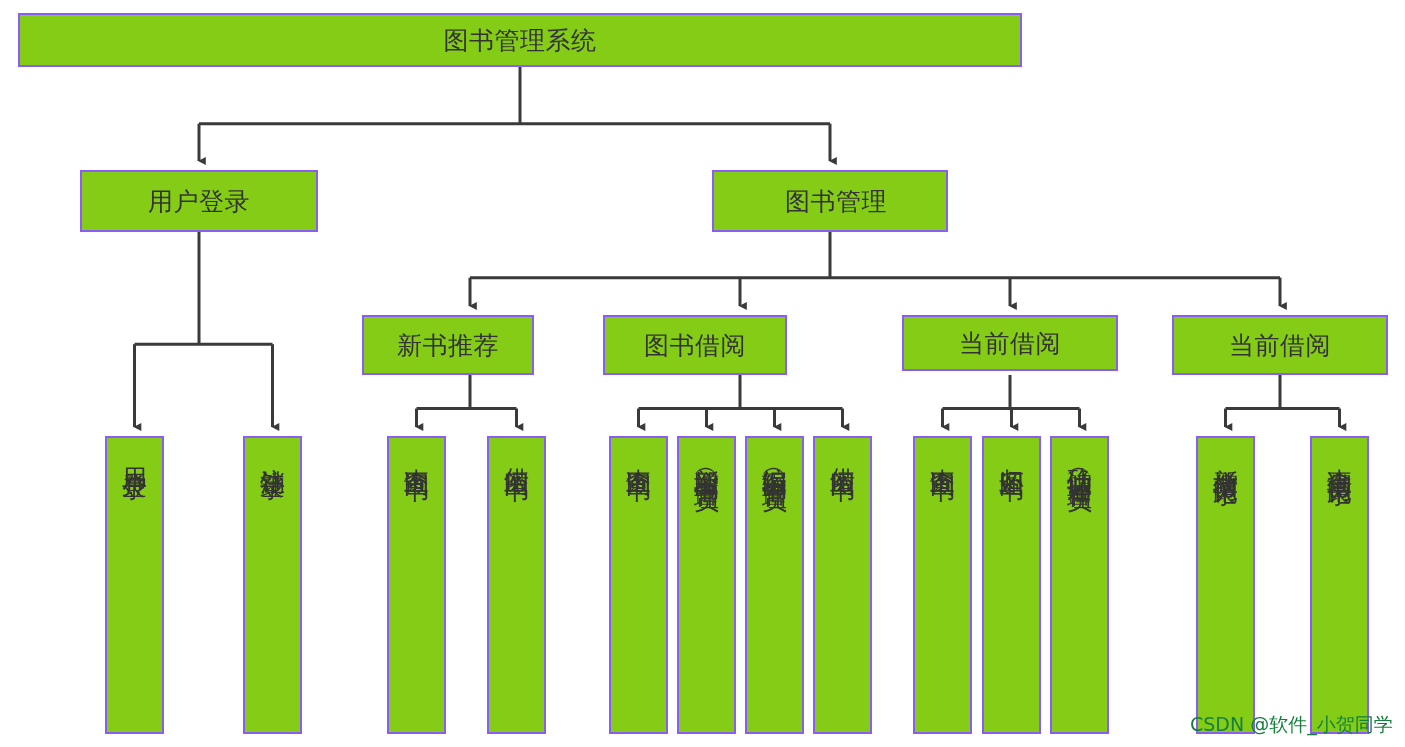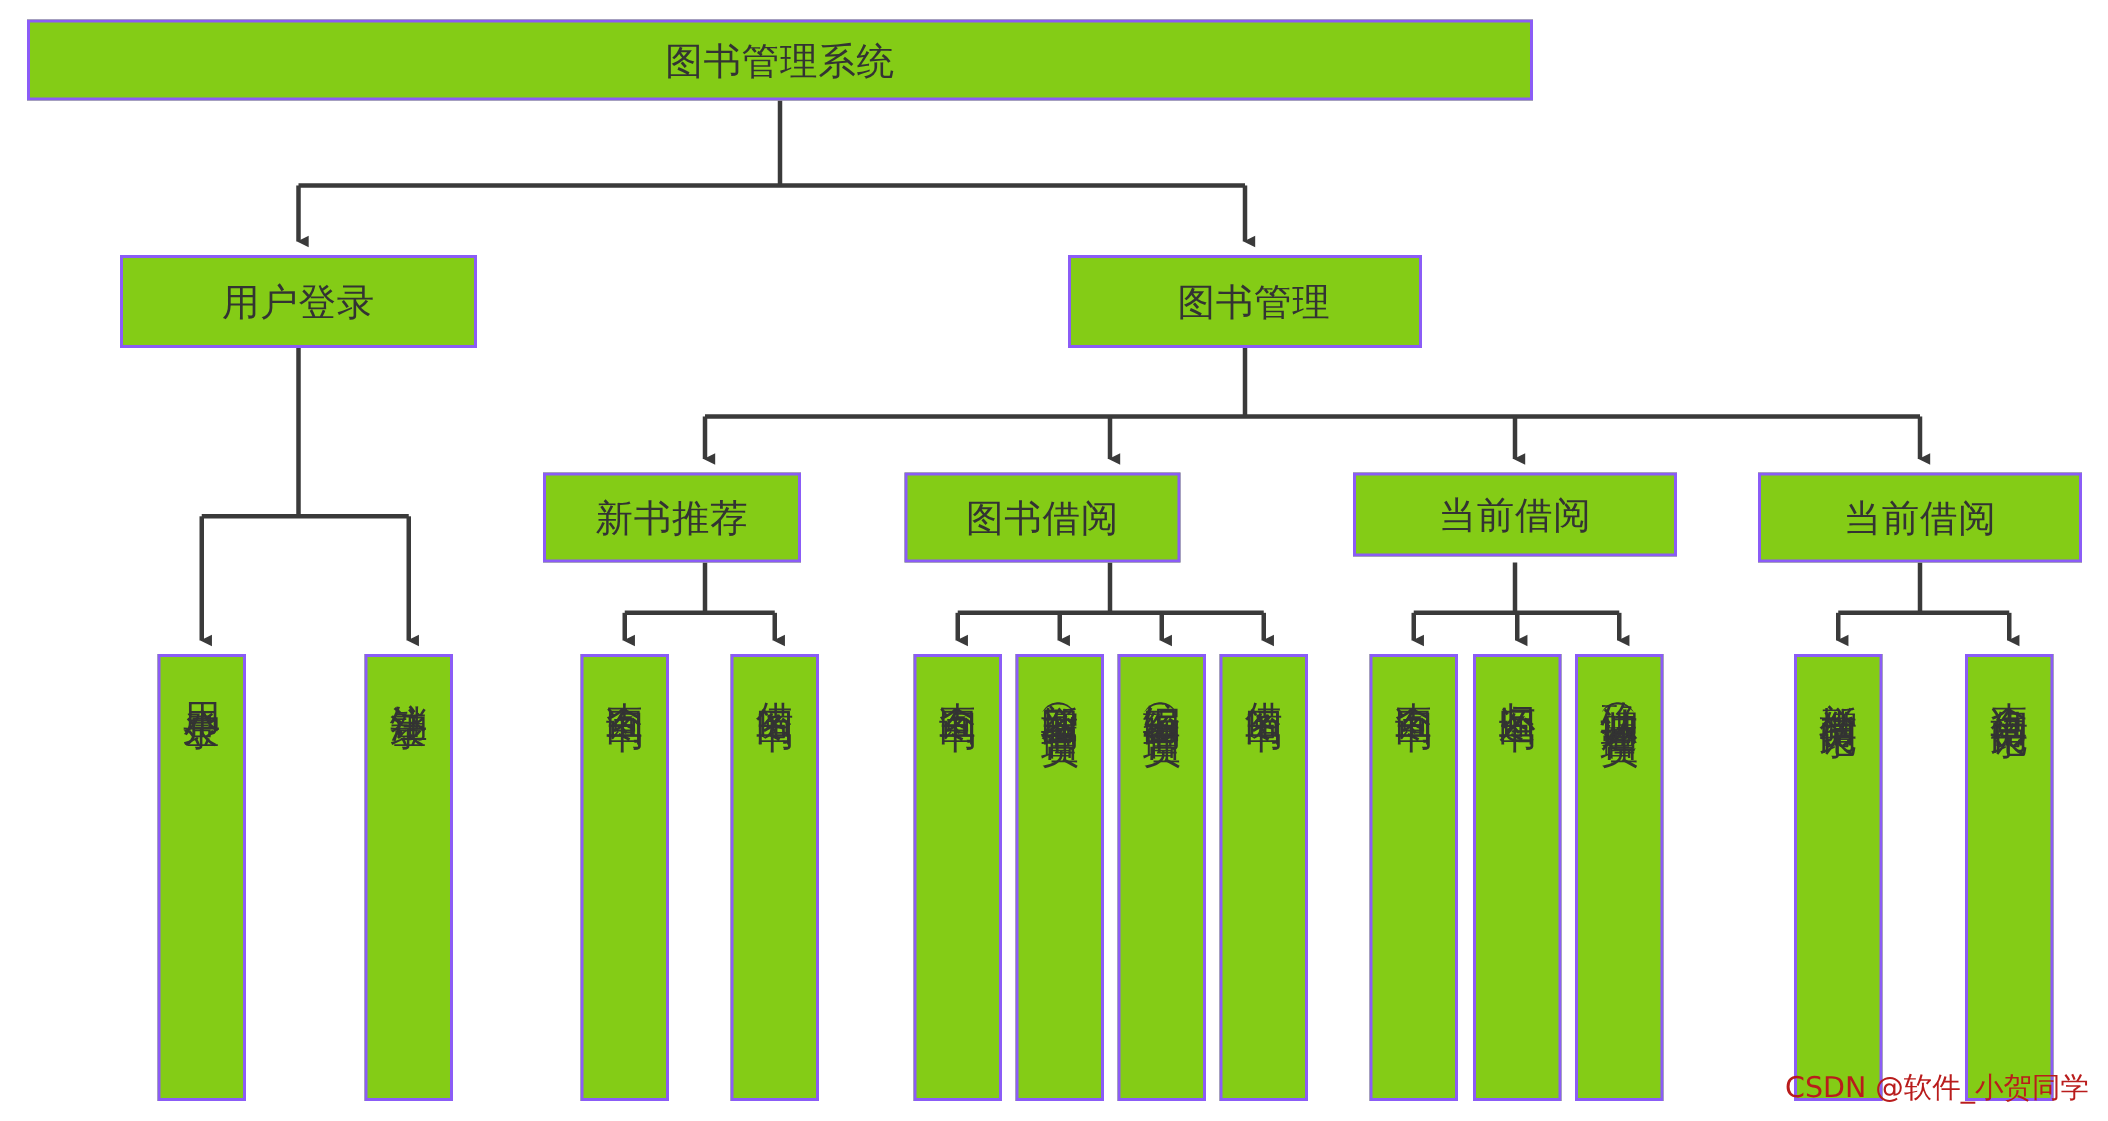--- a/index.html
+++ b/index.html
@@ -60,21 +60,21 @@
     line-height: 1;
   }
   .node.root .node-label {
     font-size: 25px;
   }
   .watermark {
     position: absolute;
     left: 1190px;
     top: 712px;
     font-size: 19px;
-    color: #b91c1c;
+    color: #15803d;
     white-space: nowrap;
     font-family: "DejaVu Sans", "Liberation Sans", sans-serif;
   }
 </style>
 </head>
 <body>
 
 <div id="diagram-root">
 
   <svg class="edges" viewBox="0 0 1405 747" xmlns="http://www.w3.org/2000/svg">

